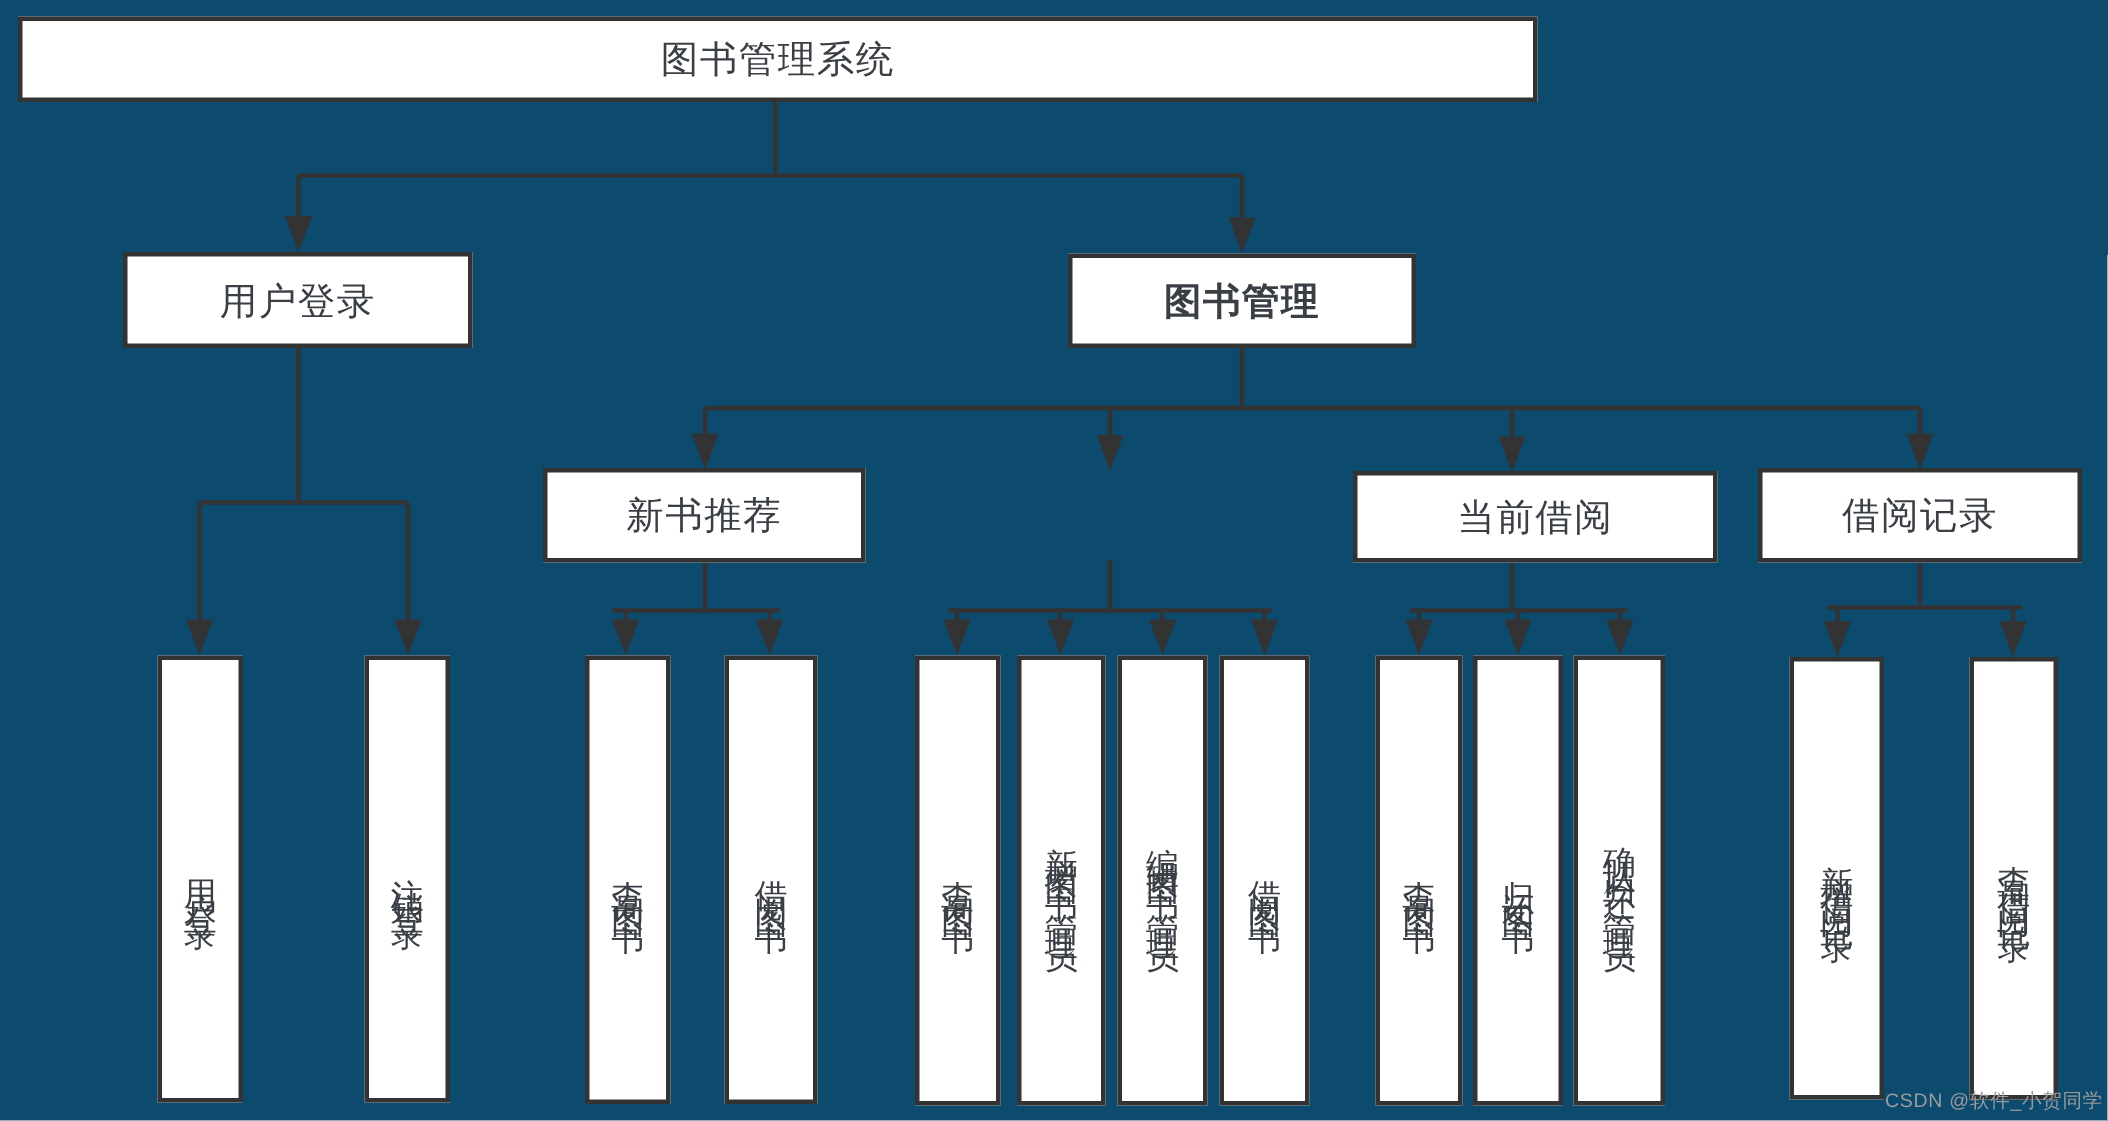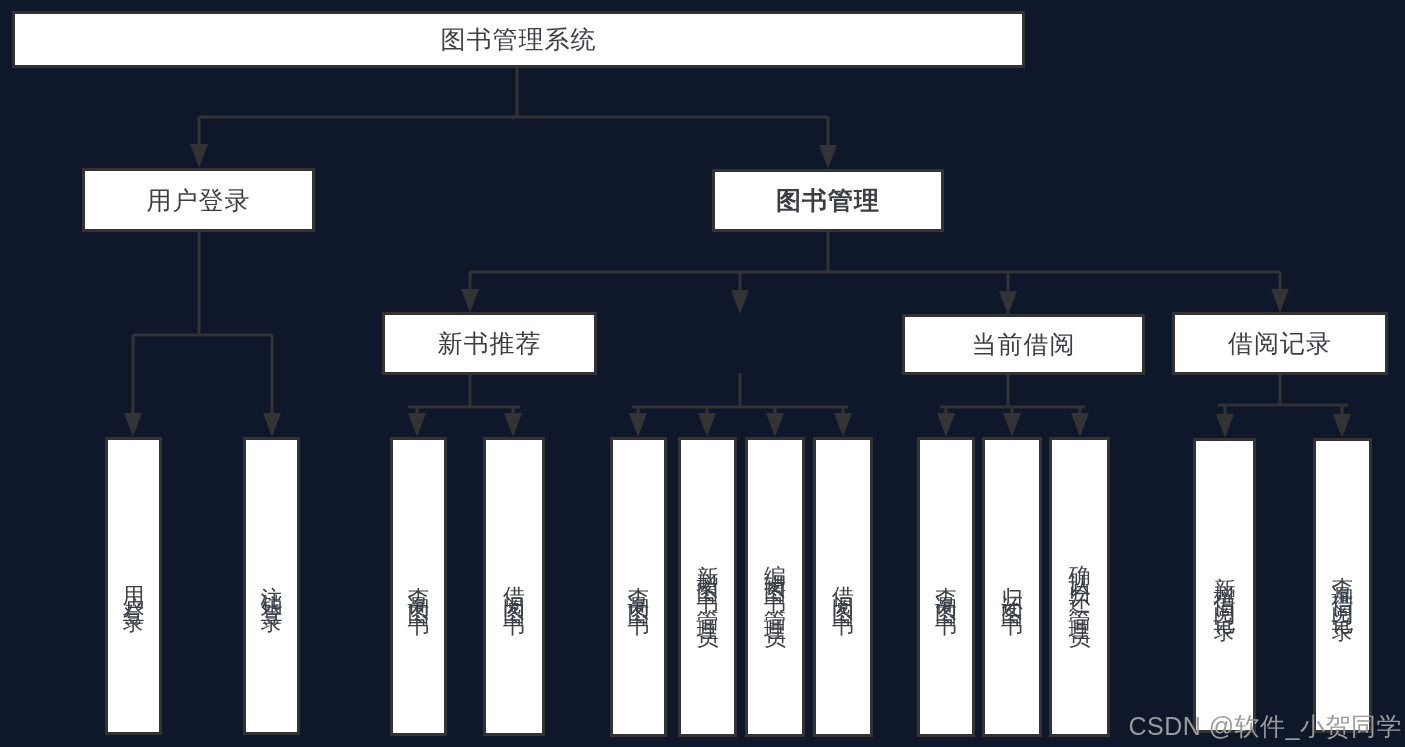--- a/index.html
+++ b/index.html
@@ -1,33 +1,33 @@
 <!DOCTYPE html>
 <html><head>
 <meta charset="utf-8">
 <style>
   html,body{margin:0;padding:0;background:#ffffff;}
   .canvas{
-    position:relative;width:1405px;height:747px;background:#0f172a;overflow:hidden;
+    position:relative;width:1405px;height:747px;background:#0c4a6e;overflow:hidden;
     font-family:"Liberation Sans", sans-serif;
   }
   .wires{position:absolute;left:0;top:0;width:1405px;height:747px;}
   .node{
     position:absolute;box-sizing:border-box;border:3px solid #333333;background:#ffffff;
     display:flex;align-items:center;justify-content:center;color:#3a3f46;z-index:2;
   }
   .hbox{font-size:25px;letter-spacing:1px;white-space:nowrap;}
   .root{font-size:25px;}
   .vbox{
     writing-mode:vertical-rl;text-orientation:mixed;
     font-size:22px;letter-spacing:9px;line-height:1;white-space:nowrap;
   }
   .watermark{
     position:absolute;right:3px;bottom:4px;z-index:6;
-    font-size:25px;color:#9b9b9b;letter-spacing:0.5px;white-space:nowrap;text-align:right;
+    font-size:13px;color:#9b9b9b;letter-spacing:0.5px;white-space:nowrap;text-align:right;
   }
 </style>
 </head>
 <body>
 
 <div class="canvas">
 
   <svg class="wires" viewBox="0 0 1405 747" xmlns="http://www.w3.org/2000/svg">
     <g stroke="#333333" stroke-width="3" fill="none">
 
@@ -72,21 +72,21 @@
     <span>图书管理系统</span>
   </div>
 
   <div class="node hbox" style="left:82px;top:168px;width:233px;height:64px;">
     <span>用户登录</span>
   </div>
   <div class="node hbox" style="left:712px;top:169px;width:232px;height:63px;font-weight:bold;">
     <span>图书管理</span>
   </div>
 
-  <div class="node hbox" style="left:362px;top:312px;width:215px;height:63px;margin-left:20px;">
+  <div class="node hbox" style="left:362px;top:312px;width:215px;height:63px;">
     <span>新书推荐</span>
   </div>
   <div class="node hbox" style="left:902px;top:314px;width:243px;height:61px;">
     <span>当前借阅</span>
   </div>
   <div class="node hbox" style="left:1172px;top:312px;width:216px;height:63px;">
     <span>借阅记录</span>
   </div>
 
   <div class="node vbox" style="left:105px;top:437px;width:57px;height:298px;">

